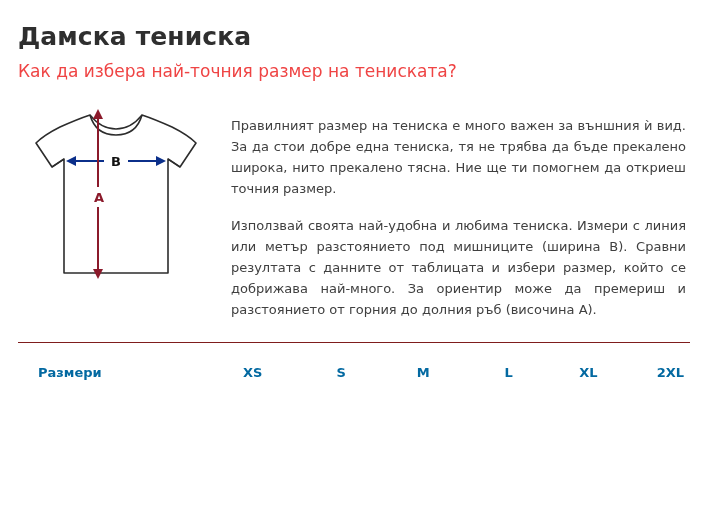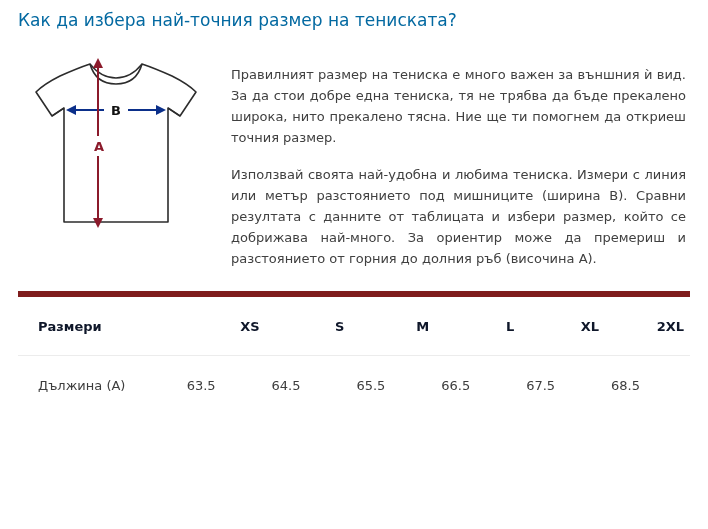--- a/index.html
+++ b/index.html
@@ -23,21 +23,21 @@
   }
   .title {
     font-size: 25px;
     font-weight: bold;
     color: #2f2f2f;
     margin: 22px 0 0 0;
     letter-spacing: 0.1px;
   }
   .subtitle {
     font-size: 17px;
-    color: #0369a1;
+    color: #ef4444;
     margin: 10px 0 0 0;
     font-weight: normal;
   }
   .content {
     display: flex;
     margin-top: 18px;
     align-items: flex-start;
   }
   .figure-wrap {
     width: 205px;
@@ -68,24 +68,24 @@
   }
   .size-table th,
   .size-table td {
     text-align: left;
     padding: 22px 6px 21px 6px;
     border-top: 1px solid #e2e2e2;
     font-weight: normal;
     color: #3d3d3d;
   }
   .size-table thead th {
-    border-top: 6px solid #7f1d1d;
+    border-top: 1px solid #7f1d1d;
     border-bottom: none;
     font-weight: bold;
-    color: #0f172a;
+    color: #0369a1;
   }
   .size-table thead th.sz {
     font-weight: bold;
     text-align: right;
   }
   .size-table tbody tr td {
     border-top: 1px solid #ececec;
   }
   .col-label {
     width: 155px;
@@ -99,20 +99,21 @@
   }
   svg.shirt {
     display: block;
   }
 </style>
 </head>
 <body>
 
 <div class="page">
 
+  <h1 class="title">Дамска тениска</h1>
   <h2 class="subtitle">Как да избера най-точния размер на тениската?</h2>
 
   <div class="content">
 
     <div class="figure-wrap">
       <svg class="shirt" width="200" height="190" viewBox="0 0 200 190">
 
         <path d="M72,14 C72,14 60,18 42,26 C30,32 22,38 18,42 L34,66 L46,58 L46,172 L150,172 L150,58 L162,66 L178,42 C174,38 166,32 154,26 C136,18 124,14 124,14 C120,28 110,34 98,34 C86,34 76,28 72,14 Z" fill="#ffffff" stroke="#2c2c2c" stroke-width="1.6" stroke-linejoin="round"></path>
 
         <path d="M72,14 C80,24 88,28 98,28 C108,28 116,24 124,14" fill="none" stroke="#2c2c2c" stroke-width="1.4"></path>
@@ -151,25 +152,16 @@
         <th class="col-label tbl-head-label">Размери</th>
         <th class="col-size sz">XS</th>
         <th class="col-size sz">S</th>
         <th class="col-size sz">M</th>
         <th class="col-size sz">L</th>
         <th class="col-size sz">XL</th>
         <th class="col-size sz">2XL</th>
       </tr>
     </thead>
     <tbody>
-      <tr>
-        <td class="col-label">Дължина (A)</td>
-        <td>63.5</td>
-        <td>64.5</td>
-        <td>65.5</td>
-        <td>66.5</td>
-        <td>67.5</td>
-        <td>68.5</td>
-      </tr>
     </tbody>
   </table>
 
 </div>
 
 </body></html>

